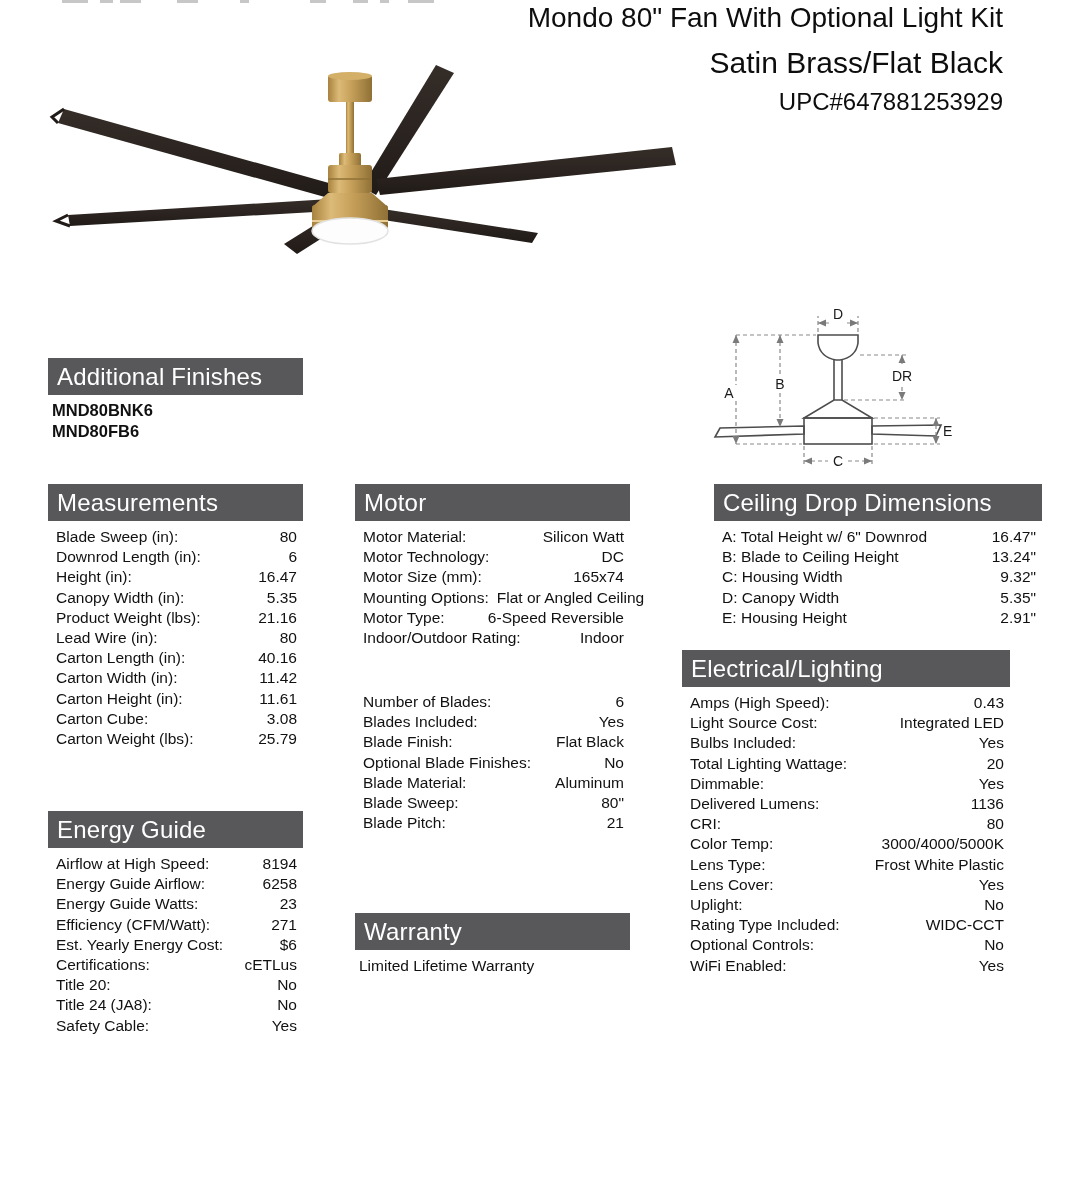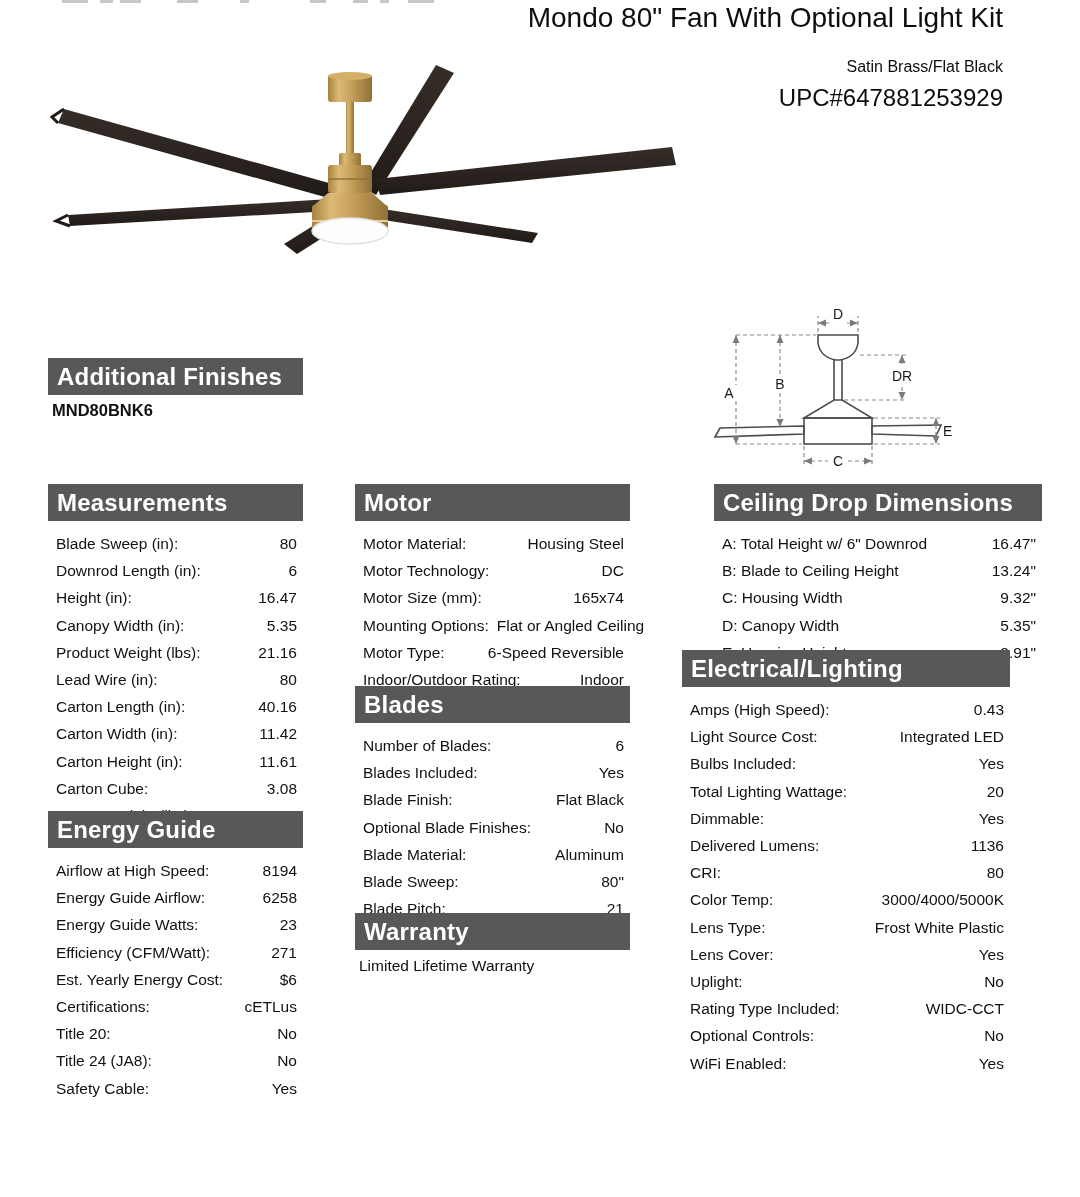--- a/index.html
+++ b/index.html
@@ -12,34 +12,34 @@
   .sheet{
     position:relative; width:1080px; height:1197px; background:#ffffff;
     font-family:"Liberation Sans", sans-serif; color:var(--ink); overflow:hidden;
   }
   
   .logo-remnant{position:absolute; top:0; left:60px; height:4px; width:400px;}
   .logo-remnant i{position:absolute; top:0; height:3px; background:#c7c7c7; display:block;}
   
   .title-block{position:absolute; top:2px; right:77px; text-align:right; line-height:1.15;}
   .title-main{font-size:28px; color:#0d0d0d;}
-  .title-finish{font-size:16px; margin-top:24px; color:#0d0d0d;}
+  .title-finish{font-size:30px; margin-top:12px; color:#0d0d0d;}
   .title-upc{font-size:24px; margin-top:7px; color:#0d0d0d;}
   
   .fan-art{position:absolute; left:40px; top:45px; width:650px; height:215px;}
   .dim-art{position:absolute; left:690px; top:300px; width:290px; height:180px;}
   
   .section{position:absolute;}
   .sec-hdr{
-    background:var(--hdr-bg); color:var(--hdr-fg); font-weight:bold;
+    background:var(--hdr-bg); color:var(--hdr-fg); font-weight:normal;
     font-size:24px; height:37px; line-height:37px; padding-left:9px;
     letter-spacing:.2px; white-space:nowrap; overflow:hidden;
   }
   .spec-rows{padding:6px 6px 0 8px;}
-  .spec-row{display:flex; justify-content:space-between; font-size:15.5px; line-height:20.2px;margin-top:7px;}
+  .spec-row{display:flex; justify-content:space-between; font-size:15.5px; line-height:20.2px;}
   .spec-label{white-space:nowrap;}
   .spec-value{white-space:nowrap; text-align:right; padding-left:8px;}
   .finish-list{padding:5px 0 0 4px;}
   .finish-item{font-weight:bold; font-size:16.5px; line-height:21px;}
   .warranty-text{font-size:15.5px; line-height:20px; padding:6px 0 0 4px;}
   
   #sec-finishes{left:48px; top:358px; width:255px;}
   #sec-measurements{left:48px; top:484px; width:255px;}
   #sec-energy{left:48px; top:811px; width:255px;}
   #sec-motor{left:355px; top:484px; width:275px;}
@@ -169,20 +169,21 @@
         <text x="253" y="136" text-anchor="start">E</text>
         <text x="148" y="166" text-anchor="middle">C</text>
       </g>
     </svg>
   </div>
 
   <div class="section" id="sec-finishes">
     <div class="sec-hdr">Additional Finishes</div>
     <div class="finish-list">
         <div class="finish-item">MND80BNK6</div>
+        <div class="finish-item">MND80FB6</div>
       </div>
   </div>
 
   <div class="section" id="sec-measurements">
     <div class="sec-hdr">Measurements</div>
     <div class="spec-rows">
         <div class="spec-row">
           <span class="spec-label">Blade Sweep (in):</span>
           <span class="spec-value">80</span>
         </div>
@@ -269,21 +270,21 @@
           <span class="spec-value">Yes</span>
         </div>
       </div>
   </div>
 
   <div class="section" id="sec-motor">
     <div class="sec-hdr">Motor</div>
     <div class="spec-rows">
         <div class="spec-row">
           <span class="spec-label">Motor Material:</span>
-          <span class="spec-value">Housing Steel</span>
+          <span class="spec-value">Silicon Watt</span>
         </div>
         <div class="spec-row">
           <span class="spec-label">Motor Technology:</span>
           <span class="spec-value">DC</span>
         </div>
         <div class="spec-row">
           <span class="spec-label">Motor Size (mm):</span>
           <span class="spec-value">165x74</span>
         </div>
         <div class="spec-row">
@@ -295,21 +296,20 @@
           <span class="spec-value">6-Speed Reversible</span>
         </div>
         <div class="spec-row">
           <span class="spec-label">Indoor/Outdoor Rating:</span>
           <span class="spec-value">Indoor</span>
         </div>
       </div>
   </div>
 
   <div class="section" id="sec-blades">
-    <div class="sec-hdr">Blades</div>
     <div class="spec-rows">
         <div class="spec-row">
           <span class="spec-label">Number of Blades:</span>
           <span class="spec-value">6</span>
         </div>
         <div class="spec-row">
           <span class="spec-label">Blades Included:</span>
           <span class="spec-value">Yes</span>
         </div>
         <div class="spec-row">

